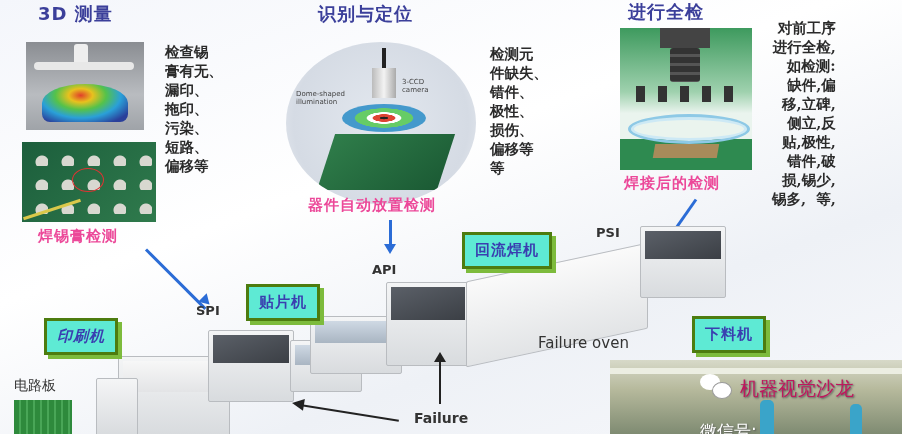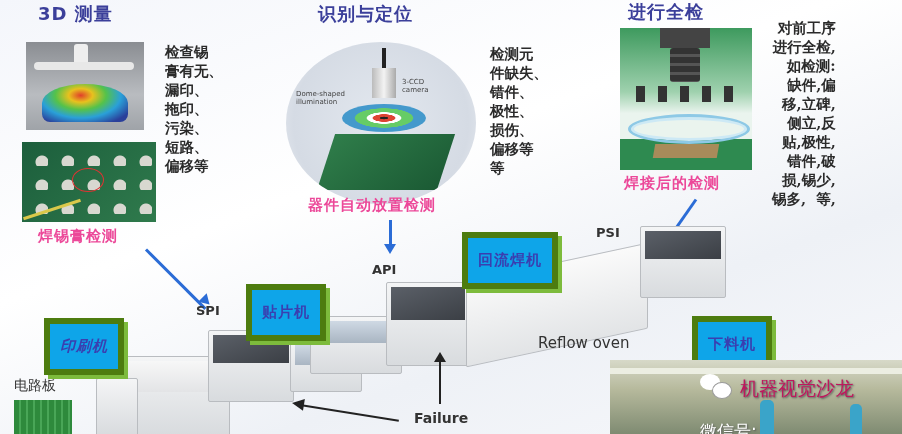--- a/index.html
+++ b/index.html
@@ -4,22 +4,22 @@
 <style>
   html,body{margin:0;padding:0;}
   body{width:902px;height:434px;overflow:hidden;position:relative;
     background:linear-gradient(160deg,#f4f6fb 0%,#ffffff 40%,#eef1f6 70%,#f7f8fb 100%);
     font-family:"DejaVu Sans","Liberation Sans",sans-serif;}
   .abs{position:absolute;}
   .heading{font-weight:bold;color:#3b3f9a;font-size:18px;letter-spacing:1px;}
   .desc{font-family:"DejaVu Serif","Liberation Serif",serif;font-weight:bold;color:#2a2a2a;font-size:14.5px;line-height:19px;white-space:pre;}
   .redlabel{color:#ec4899;font-weight:bold;font-size:15px;letter-spacing:1px;}
   .tag{font-weight:bold;color:#333;font-size:13px;}
-  .box{position:absolute;background:#0ea5e9;border:6px solid #4d7c0f;box-shadow:4px 4px 0 #7dbb3c;
-    color:#3a3fb0;font-weight:bold;font-size:15px;padding:13px 10px;letter-spacing:1px;}
+  .box{position:absolute;background:#5eead4;border:3px solid #4d7c0f;box-shadow:4px 4px 0 #7dbb3c;
+    color:#3a3fb0;font-weight:bold;font-size:15px;padding:6px 10px;letter-spacing:1px;}
   .img{position:absolute;overflow:hidden;}
   .machine{position:absolute;background:linear-gradient(180deg,#f4f5f6,#d8dbde);border:1px solid #b9bcc0;border-radius:2px;}
   .machine .top{position:absolute;left:4px;right:4px;top:4px;height:40%;background:linear-gradient(160deg,#5b6068,#3b3f45);}
   .arrow-line{position:absolute;height:3px;background:#2b6cd6;transform-origin:0 50%;}
   .blk-line{position:absolute;height:2px;background:#222;transform-origin:0 50%;}
 </style>
 </head>
 <body>
 
 <div class="abs heading" style="left:38px;top:2px;">3D 测量</div>
@@ -111,21 +111,21 @@
 <div class="machine" style="left:466px;top:262px;width:180px;height:84px;background:linear-gradient(180deg,#fafafa,#e2e4e6);transform:skewY(-12deg);"></div>
 <div class="machine" style="left:640px;top:226px;width:84px;height:70px;">
     <div class="top"></div>
   </div>
 
 <div class="box" style="left:44px;top:318px;font-style:italic;">印刷机</div>
 <div class="box" style="left:246px;top:284px;">贴片机</div>
 <div class="box" style="left:462px;top:232px;">回流焊机</div>
 <div class="box" style="left:692px;top:316px;">下料机</div>
 
-<div class="abs" style="left:538px;top:334px;font-size:15px;color:#333;">Reflow oven</div>
+<div class="abs" style="left:538px;top:334px;font-size:15px;color:#333;">Failure oven</div>
 
 <div class="abs" style="left:14px;top:377px;font-family:'DejaVu Serif','Liberation Serif',serif;font-size:14px;color:#333;">电路板</div>
 <div class="abs" style="left:14px;top:400px;width:58px;height:34px;background:repeating-linear-gradient(90deg,#2e8a3c 0 5px,#49a657 5px 7px),#2e8a3c;"></div>
 
 <div class="abs" style="left:439px;top:356px;width:2px;height:48px;background:#222;"></div>
 <div class="abs" style="left:434px;top:352px;width:0;height:0;border-left:6px solid transparent;border-right:6px solid transparent;border-bottom:10px solid #222;"></div>
 <div class="blk-line" style="left:300px;top:404px;width:100px;transform:rotate(9deg);"></div>
 <div class="abs" style="left:292px;top:398px;width:0;height:0;border-top:6px solid transparent;border-bottom:6px solid transparent;border-right:12px solid #222;transform:rotate(9deg);"></div>
 <div class="abs" style="left:414px;top:410px;font-size:14px;font-weight:bold;color:#333;">Failure</div>
 

